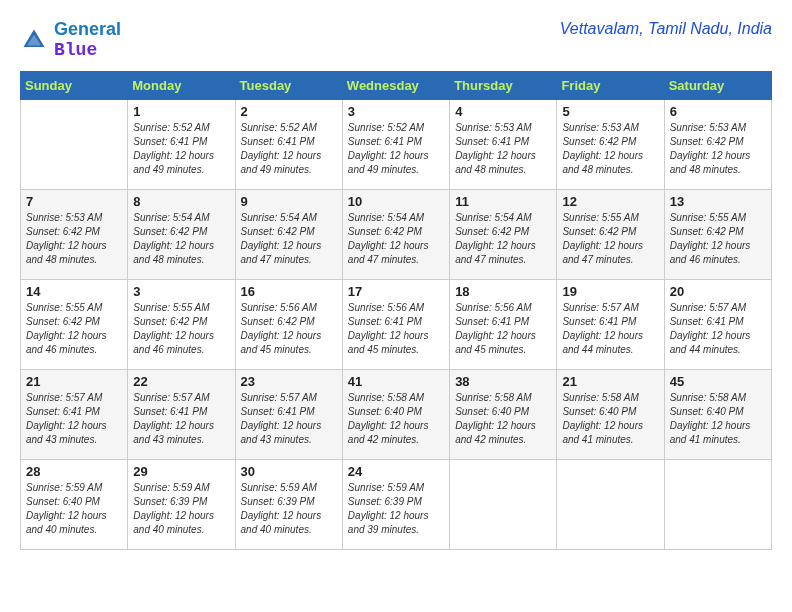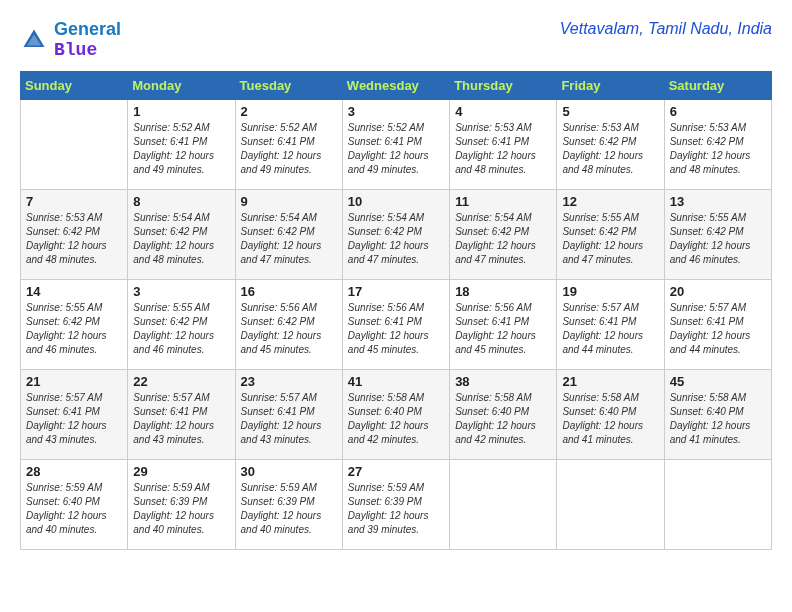--- a/index.html
+++ b/index.html
@@ -335,21 +335,21 @@
 and 40 minutes.</div>
         </td>
         <td>
           <span class="day-number">30</span>
           <div class="cell-info" style="white-space: pre-line;">Sunrise: 5:59 AM
 Sunset: 6:39 PM
 Daylight: 12 hours
 and 40 minutes.</div>
         </td>
         <td>
-          <span class="day-number">27</span>
+          <span class="day-number">24</span>
           <div class="cell-info" style="white-space: pre-line;">Sunrise: 5:59 AM
 Sunset: 6:39 PM
 Daylight: 12 hours
 and 39 minutes.</div>
         </td>
         <td class="empty-cell"></td>
         <td class="empty-cell"></td>
         <td class="empty-cell"></td>
       </tr>
     </tbody>

